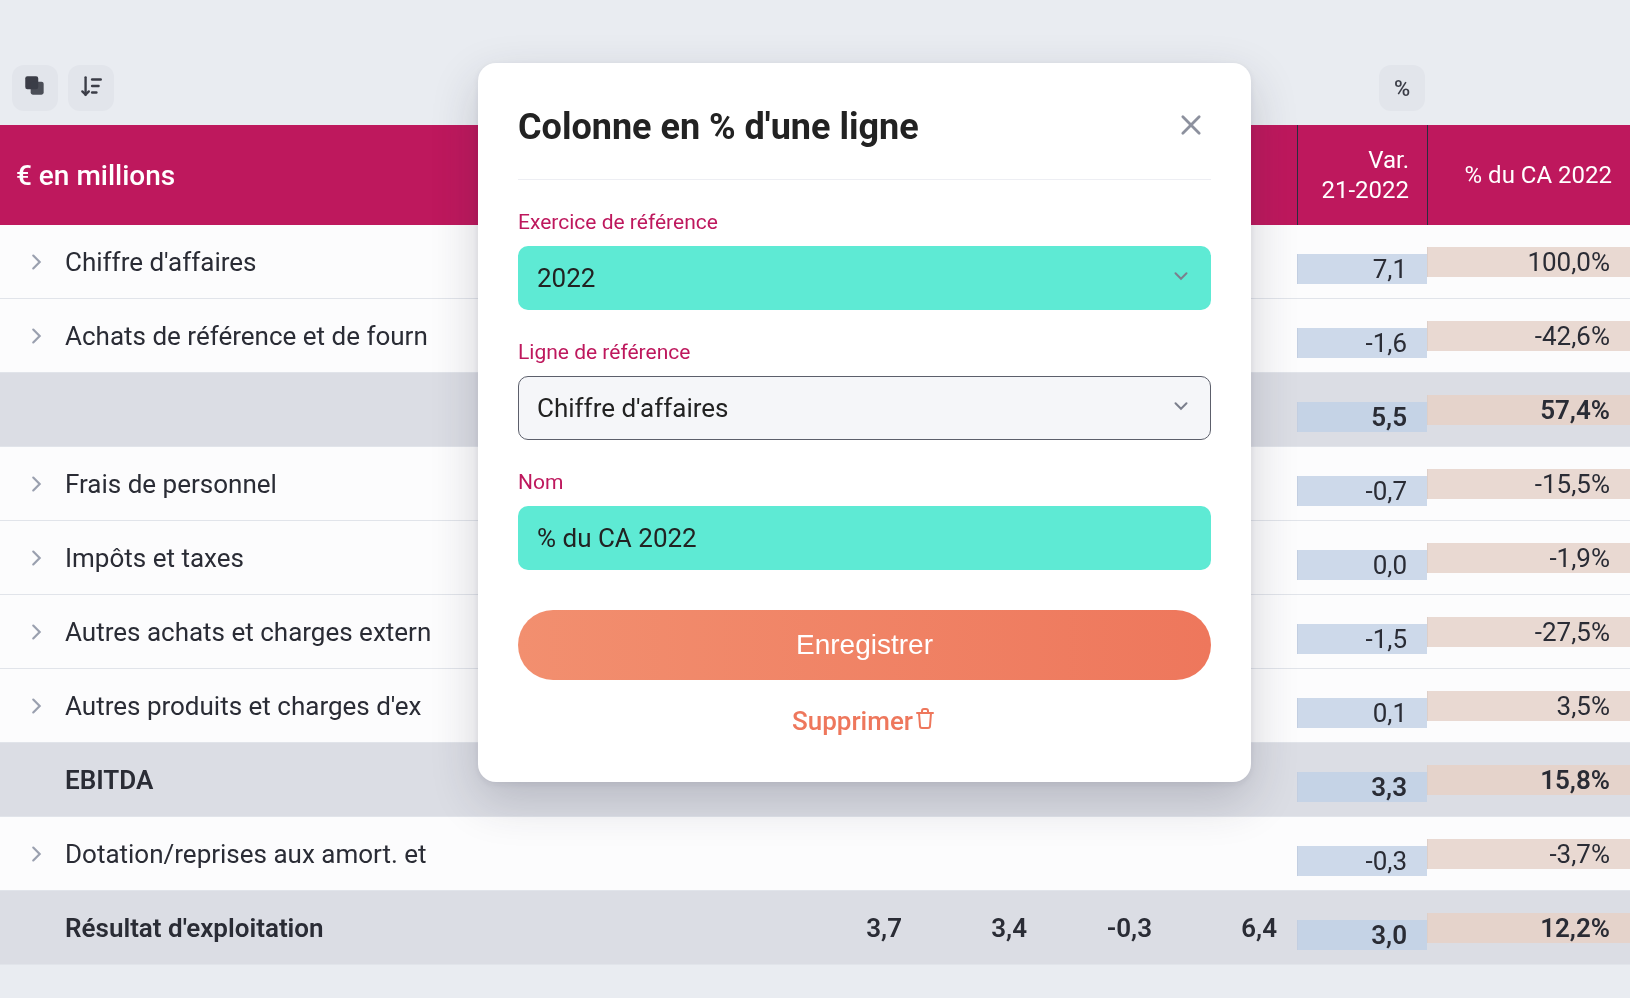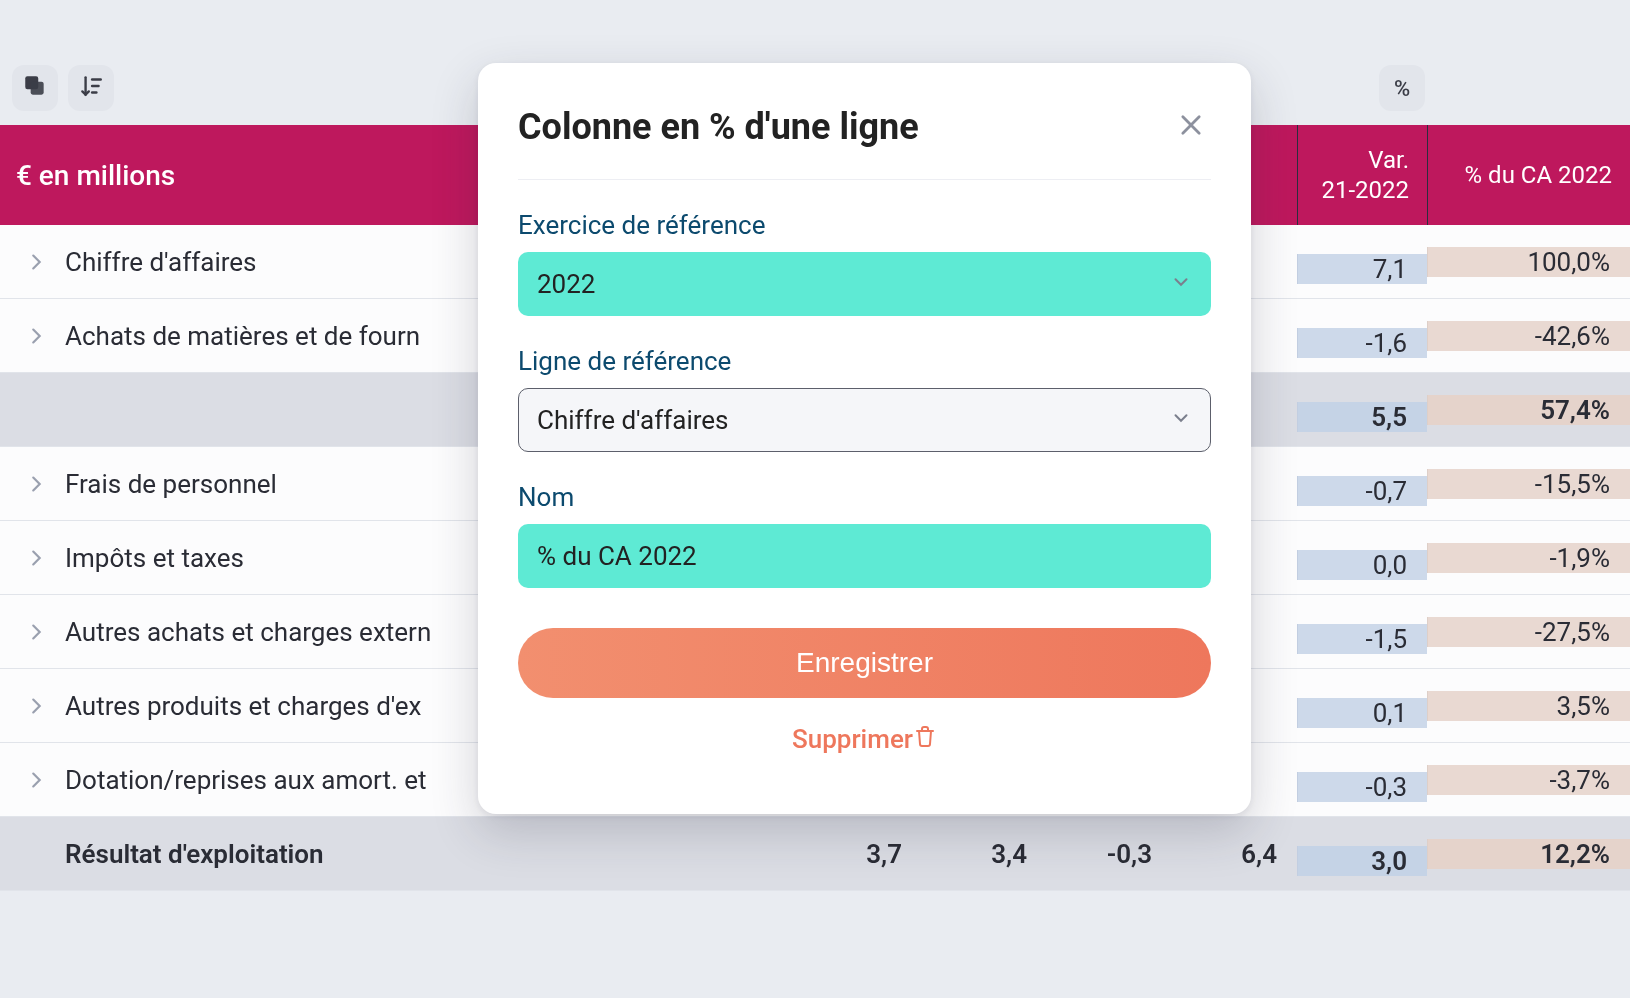--- a/index.html
+++ b/index.html
@@ -117,30 +117,30 @@
     .row.subtotal .cell.ratio { background: #e5d3cb; padding-left: 6px; }
 
     
     .modal {
       position: absolute;
       left: 478px; top: 63px;
       width: 773px;
       background: #fff;
       border-radius: 18px;
       box-shadow: 0 18px 48px rgba(40,40,60,.20), 0 2px 6px rgba(40,40,60,.08);
-      padding: 42px 40px 60px 40px;
+      padding: 42px 40px 46px 40px;
       z-index: 50;
     }
     .modal-head { display: flex; align-items: center; justify-content: space-between; padding-bottom: 30px; border-bottom: 1px solid #edeef3; }
     .modal-title { font-size: 36px; font-weight: 700; color: #222; }
     .close-btn { color: #8d919e; cursor: pointer; padding: 6px; }
     .close-btn svg { width: 28px; height: 28px; }
 
     .fgroup { margin-top: 30px; }
-    .flabel { font-size: 26px; color: #0c4a6e; margin-bottom: 12px; }
+    .flabel { font-size: 21px; color: #be185d; margin-bottom: 12px; }
     .fselect, .finput {
       width: 100%;
       height: 64px;
       border-radius: 10px;
       background: #5eead4;
       border: 1px solid transparent;
       padding: 0 50px 0 18px;
       font-size: 26px;
       color: #222;
       display: flex; align-items: center;
@@ -237,21 +237,21 @@
         <div class="cell var">7,1</div>
         <div class="cell ratio">100,0%</div>
       </div>
       <div class="row">
         <div class="label">
           <span class="chev">
             <svg viewBox="0 0 24 24" fill="none" stroke="currentColor" stroke-width="2.4" stroke-linecap="round">
               <path d="M9 5l7 7-7 7"></path>
             </svg>
           </span>
-          <span>Achats de matières et de fourn</span>
+          <span>Achats de référence et de fourn</span>
         </div>
         <div class="gap"></div>
         <div class="cell"></div>
         <div class="cell"></div>
         <div class="cell"></div>
         <div class="cell"></div>
         <div class="cell var">-1,6</div>
         <div class="cell ratio">-42,6%</div>
       </div>
       <div class="row subtotal">
@@ -323,20 +323,37 @@
           </span>
           <span>Autres produits et charges d'ex</span>
         </div>
         <div class="gap"></div>
         <div class="cell"></div>
         <div class="cell"></div>
         <div class="cell"></div>
         <div class="cell"></div>
         <div class="cell var">0,1</div>
         <div class="cell ratio">3,5%</div>
+      </div>
+      <div class="row subtotal">
+        <div class="label">
+          <span class="chev" style="visibility: hidden;">
+            <svg viewBox="0 0 24 24" fill="none" stroke="currentColor" stroke-width="2.4" stroke-linecap="round">
+              <path d="M9 5l7 7-7 7"></path>
+            </svg>
+          </span>
+          <span>EBITDA</span>
+        </div>
+        <div class="gap"></div>
+        <div class="cell"></div>
+        <div class="cell"></div>
+        <div class="cell"></div>
+        <div class="cell"></div>
+        <div class="cell var">3,3</div>
+        <div class="cell ratio">15,8%</div>
       </div>
       <div class="row">
         <div class="label">
           <span class="chev">
             <svg viewBox="0 0 24 24" fill="none" stroke="currentColor" stroke-width="2.4" stroke-linecap="round">
               <path d="M9 5l7 7-7 7"></path>
             </svg>
           </span>
           <span>Dotation/reprises aux amort. et</span>
         </div>

